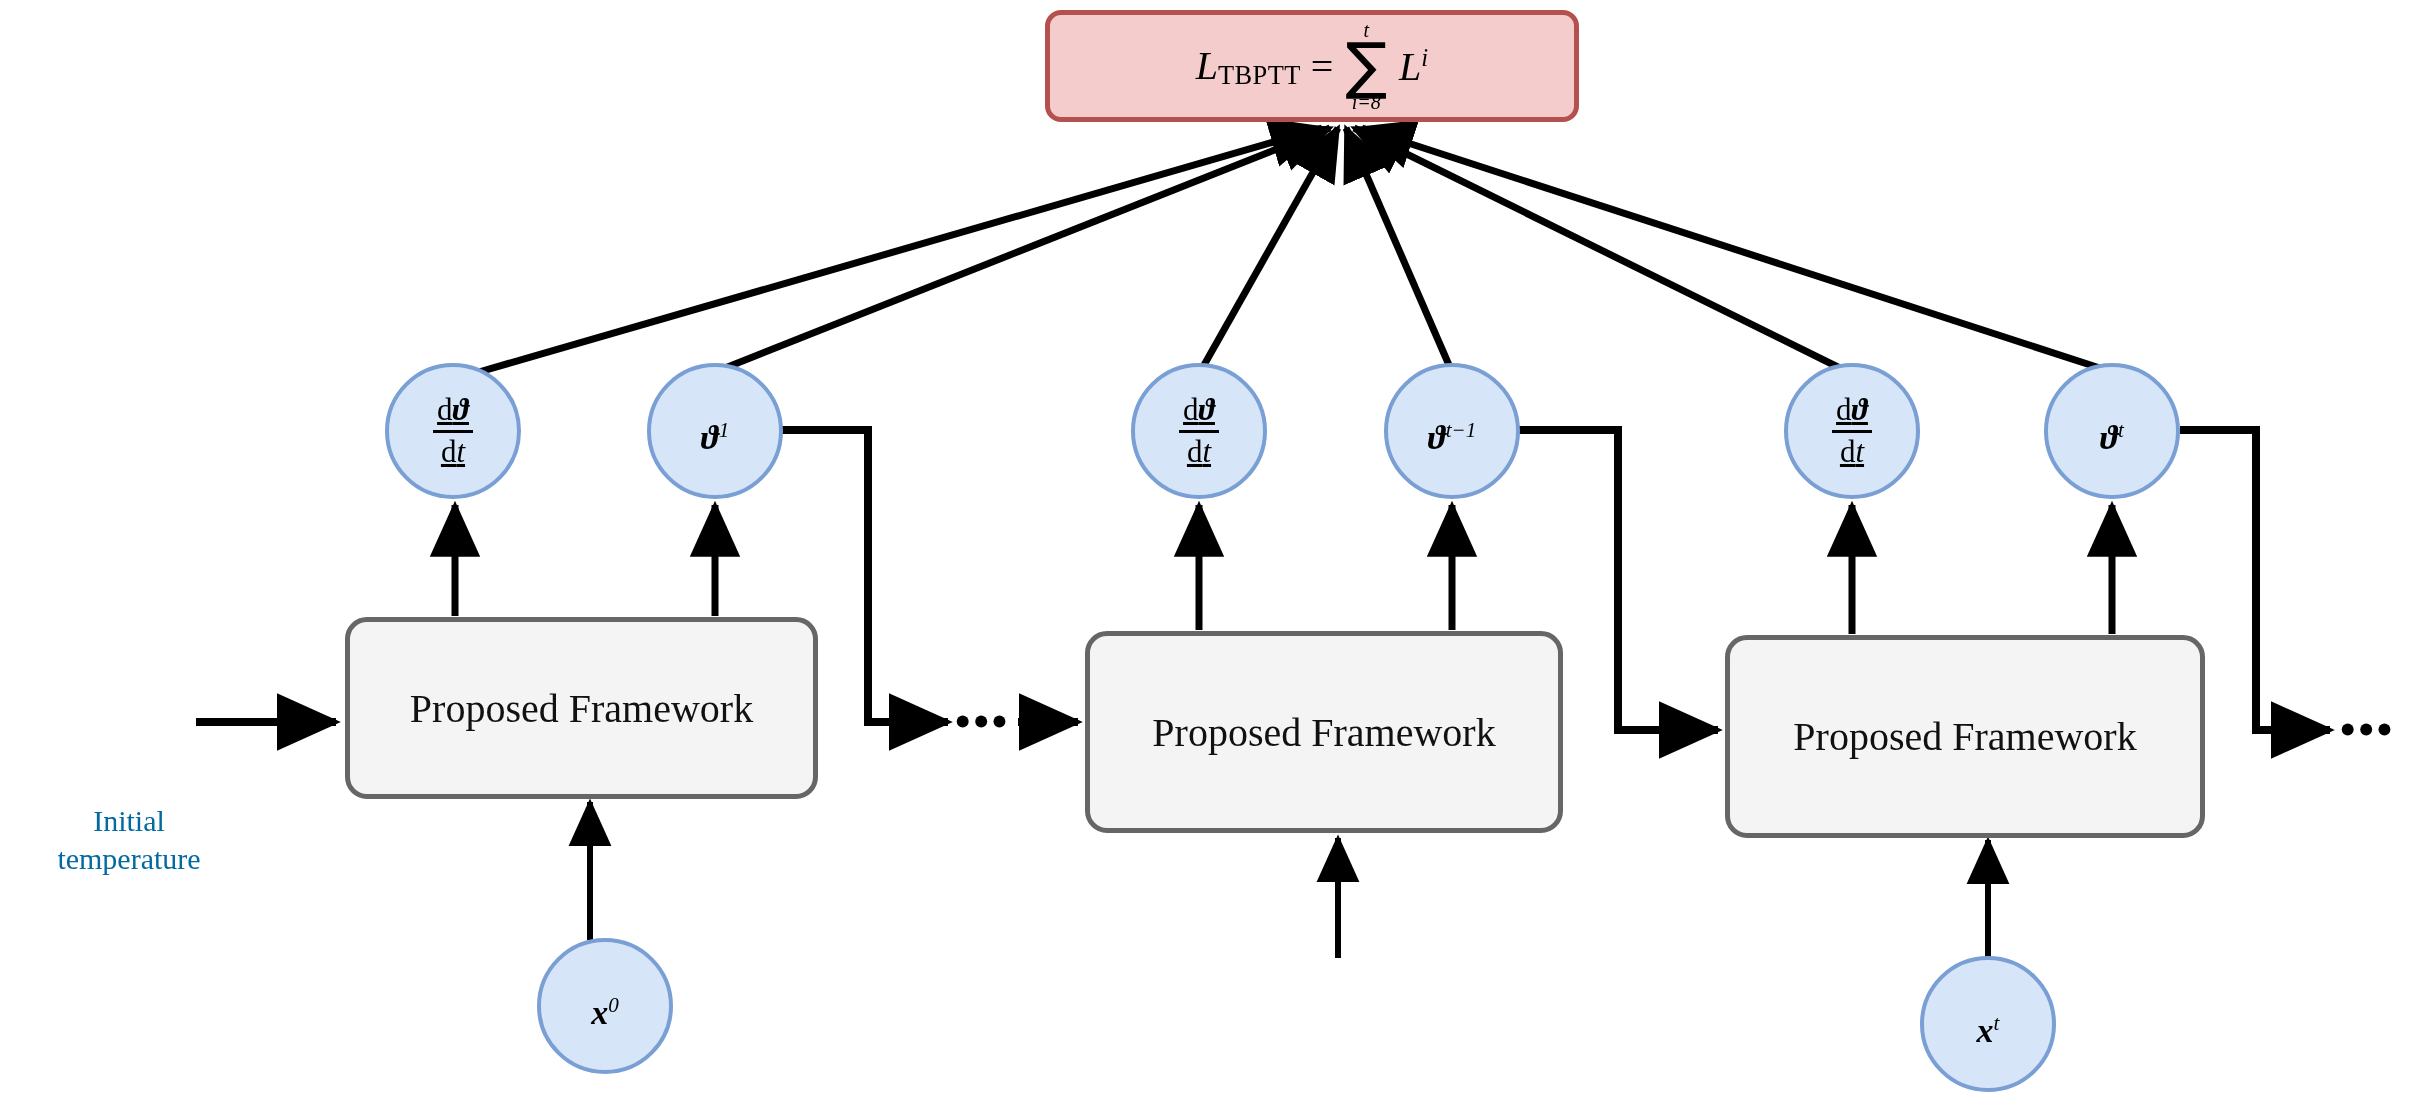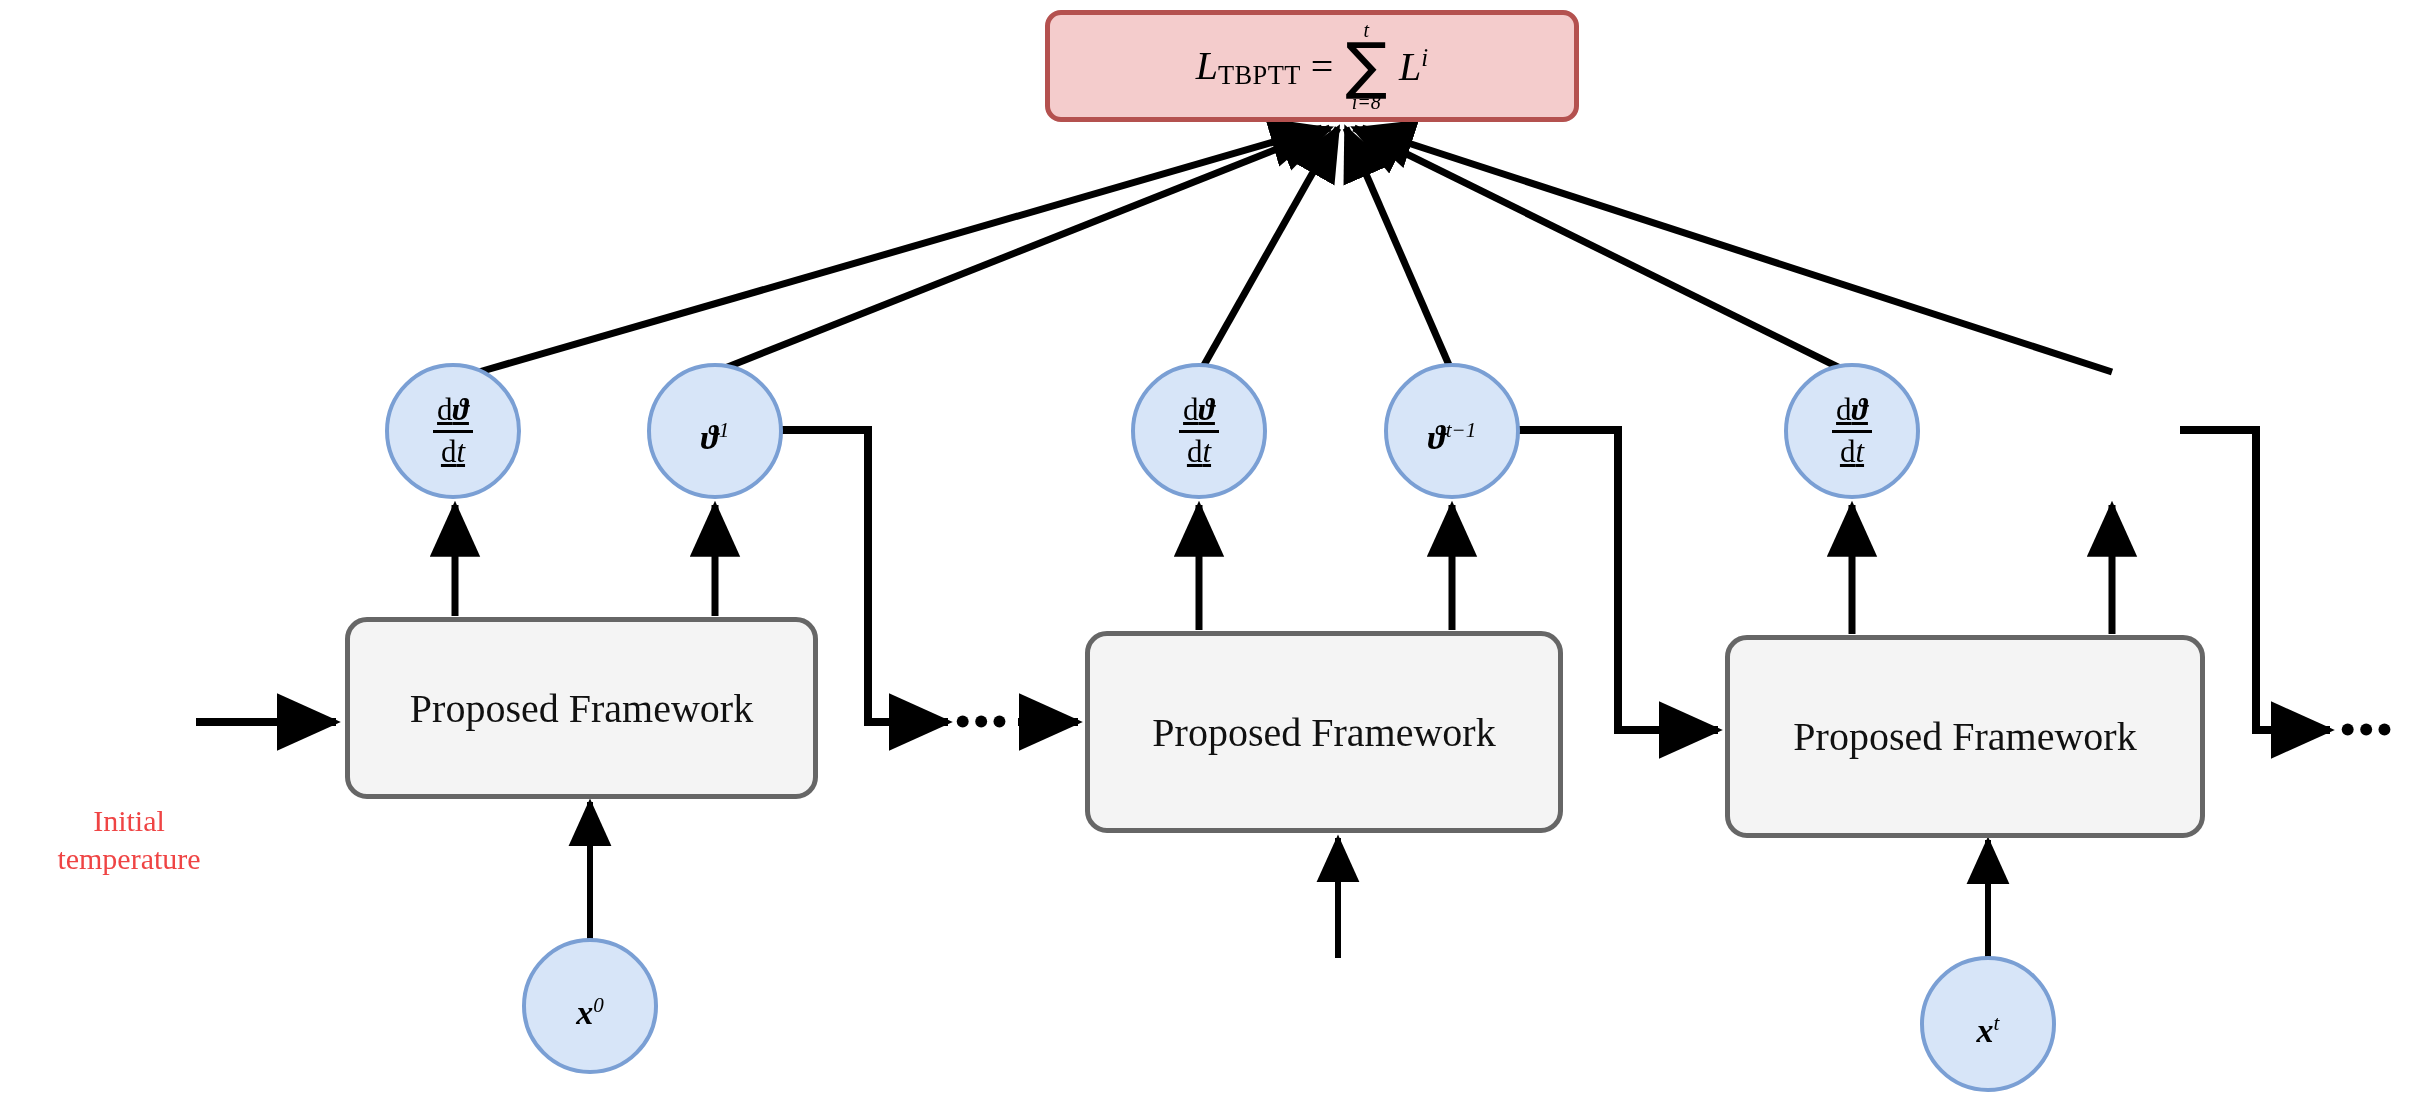--- a/index.html
+++ b/index.html
@@ -144,21 +144,21 @@
     height: 3px;
     background: #000;
     margin: 2px 0;
   }
 
   
   .caption {
     position: absolute;
     font-family: "Liberation Serif", "DejaVu Serif", serif;
     font-size: 30px;
-    color: #ef4444;
+    color: #0369a1;
     text-align: center;
     line-height: 1.25;
     white-space: pre-line;
   }
   .dots {
     position: absolute;
     font-family: "Liberation Serif", "DejaVu Serif", serif;
     font-size: 44px;
     font-weight: bold;
     color: #000;
@@ -280,25 +280,28 @@
   </div>
 
   <div class="node" style="left:647px; top:363px; width:136px; height:136px;">
     <span class="math"><span>ϑ</span><sup>1</sup></span>
   </div>
 
   <div class="node" style="left:1384px; top:363px; width:136px; height:136px;">
     <span class="math"><span>ϑ</span><sup>t−1</sup></span>
   </div>
 
+  <div class="node" style="left:2044px; top:363px; width:136px; height:136px;">
+    <span class="math"><span>ϑ</span><sup>t</sup></span>
+  </div>
 
   <div class="caption" style="left:19px; top:802px; width:220px;">Initial
 temperature</div>
 
-  <div class="node" style="left:522px; top:938px; width:136px; height:136px;text-align:center;">
+  <div class="node" style="left:537px; top:938px; width:136px; height:136px;text-align:center;">
     <span class="math"><span>x</span><sup>0</sup></span>
   </div>
 
 
   <div class="node" style="left:1920px; top:956px; width:136px; height:136px;">
     <span class="math"><span>x</span><sup>t</sup></span>
   </div>
 
   <div class="dots" style="left:955px; top:700px;">•••</div>
   <div class="dots" style="left:2340px; top:708px;">•••</div>

